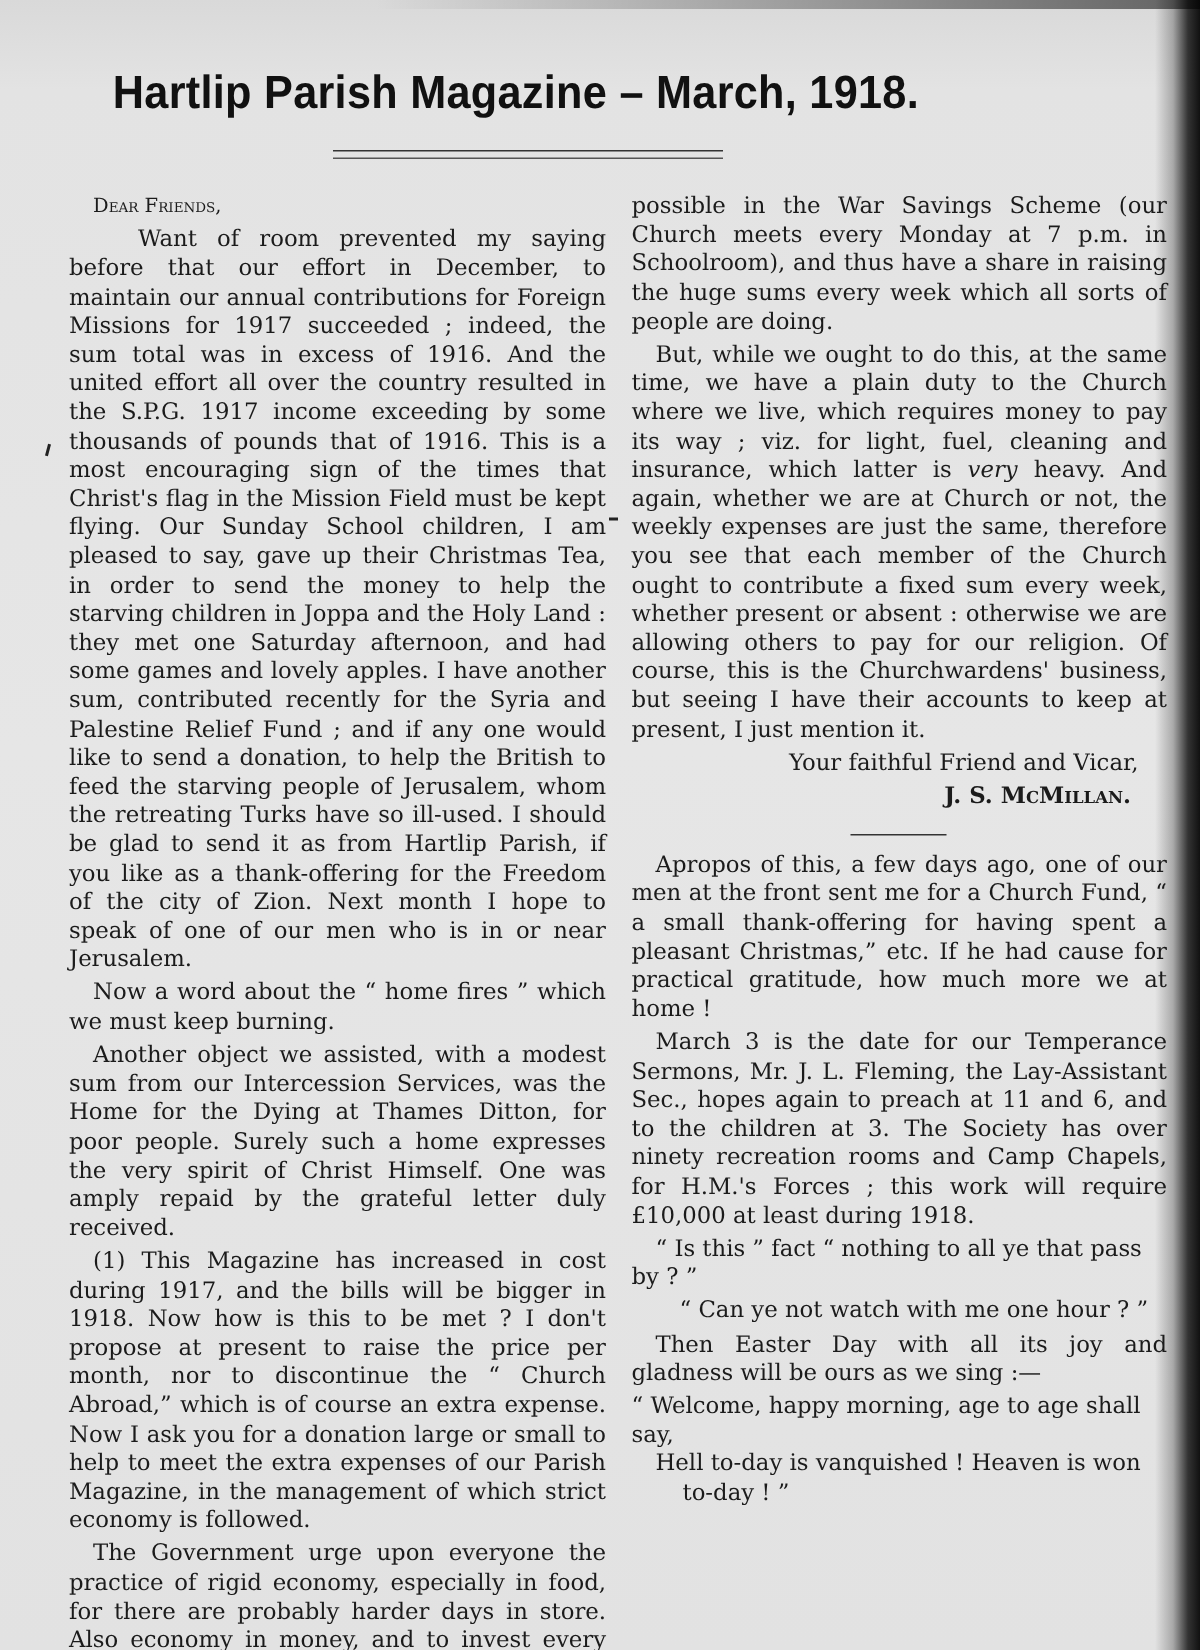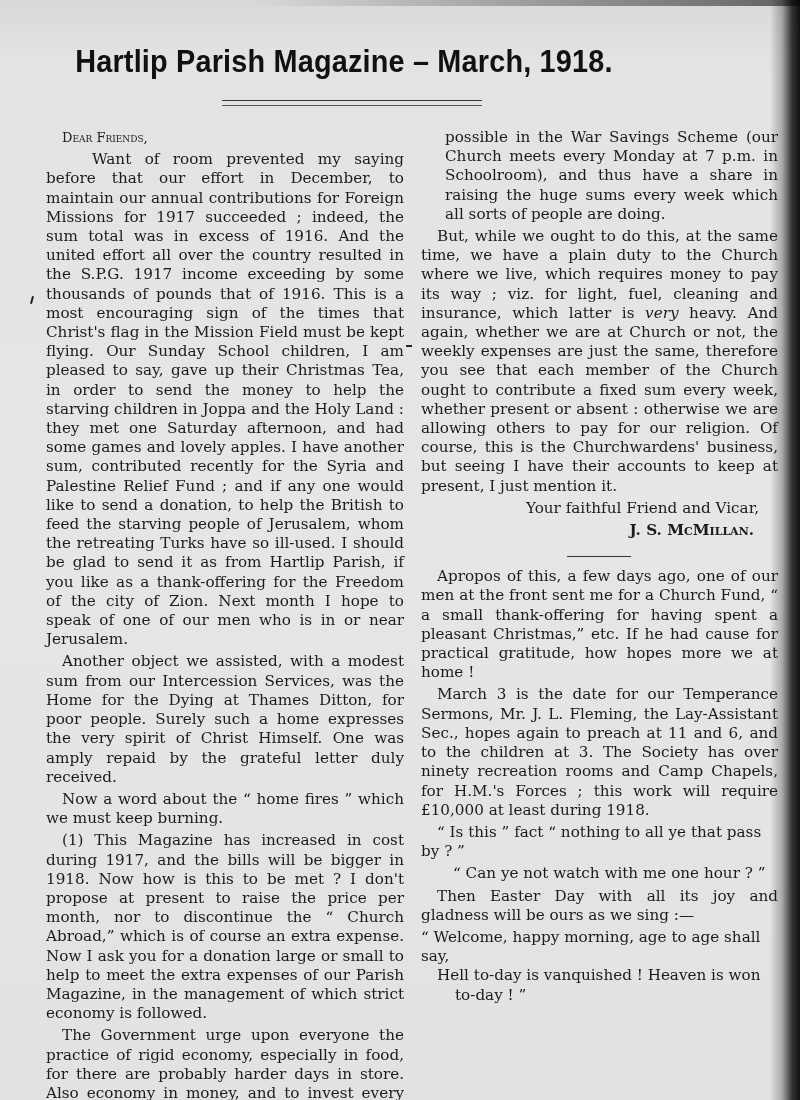--- a/index.html
+++ b/index.html
@@ -59,21 +59,21 @@
       line-height: 19.2px;
       text-align: justify;
       color: #1b1b1b;
     }
     .col-left { left: 46px; width: 358px; }
     .col-right { left: 421px; width: 357px; }
     .col p {
       margin: 0 0 3px 0;
       text-indent: 16px;
     }
-    .col p.noindent { text-indent: 0; margin-left: 24px; }
+    .col p.noindent { text-indent: 0; }
     .salutation {
       font-variant: small-caps;
       margin: 0 0 2px 14px;
       text-indent: 0;
       font-size: 13px;
     }
     .col p.first-para { text-indent: 46px; }
     .signoff {
       text-align: center;
       padding-left: 70px;
@@ -126,35 +126,35 @@
     <span class="masthead-title">Hartlip Parish Magazine – March, 1918.</span>
   </div>
   <div class="masthead-rule"></div>
 
   <div class="margin-mark"></div>
   <div class="margin-dash"></div>
 
   <div class="col col-left">
     <p class="salutation">Dear Friends,</p>
     <p class="first-para">Want of room prevented my saying before that our effort in December, to maintain our annual contributions for Foreign Missions for 1917 succeeded ; indeed, the sum total was in excess of 1916. And the united effort all over the country resulted in the S.P.G. 1917 income exceeding by some thousands of pounds that of 1916. This is a most encouraging sign of the times that Christ's flag in the Mission Field must be kept flying. Our Sunday School children, I am pleased to say, gave up their Christmas Tea, in order to send the money to help the starving children in Joppa and the Holy Land : they met one Saturday afternoon, and had some games and lovely apples. I have another sum, contributed recently for the Syria and Palestine Relief Fund ; and if any one would like to send a donation, to help the British to feed the starving people of Jerusalem, whom the retreating Turks have so ill-used. I should be glad to send it as from Hartlip Parish, if you like as a thank-offering for the Freedom of the city of Zion. Next month I hope to speak of one of our men who is in or near Jerusalem.</p>
+    <p>Now a word about the “ home fires ” which we must keep burning.</p>
     <p>Another object we assisted, with a modest sum from our Intercession Services, was the Home for the Dying at Thames Ditton, for poor people. Surely such a home expresses the very spirit of Christ Himself. One was amply repaid by the grateful letter duly received.</p>
-    <p>Now a word about the “ home fires ” which we must keep burning.</p>
     <p>(1) This Magazine has increased in cost during 1917, and the bills will be bigger in 1918. Now how is this to be met ? I don't propose at present to raise the price per month, nor to discontinue the “ Church Abroad,” which is of course an extra expense. Now I ask you for a donation large or small to help to meet the extra expenses of our Parish Magazine, in the management of which strict economy is followed.</p>
     <p>The Government urge upon everyone the practice of rigid economy, especially in food, for there are probably harder days in store. Also economy in money, and to invest every sixpence</p>
   </div>
 
   <div class="col col-right">
     <p class="noindent">possible in the War Savings Scheme (our Church meets every Monday at 7 p.m. in Schoolroom), and thus have a share in raising the huge sums every week which all sorts of people are doing.</p>
     <p><span>But, while we ought to do this, at the same time, we have a plain duty to the Church where we live, which requires money to pay its way ; viz. for light, fuel, cleaning and insurance, which latter is </span><em>very</em><span> heavy. And again, whether we are at Church or not, the weekly expenses are just the same, therefore you see that each member of the Church ought to contribute a fixed sum every week, whether present or absent : otherwise we are allowing others to pay for our religion. Of course, this is the Churchwardens' business, but seeing I have their accounts to keep at present, I just mention it.</span></p>
     <p class="signoff">Your faithful Friend and Vicar,</p>
     <p class="signature">J. S. McMillan.</p>
 
     <div class="section-rule"></div>
 
-    <p>Apropos of this, a few days ago, one of our men at the front sent me for a Church Fund, “ a small thank-offering for having spent a pleasant Christmas,” etc. If he had cause for practical gratitude, how hopes more we at home !</p>
+    <p>Apropos of this, a few days ago, one of our men at the front sent me for a Church Fund, “ a small thank-offering for having spent a pleasant Christmas,” etc. If he had cause for practical gratitude, how much more we at home !</p>
     <p>March 3 is the date for our Temperance Sermons, Mr. J. L. Fleming, the Lay-Assistant Sec., hopes again to preach at 11 and 6, and to the children at 3. The Society has over ninety recreation rooms and Camp Chapels, for H.M.'s Forces ; this work will require £10,000 at least during 1918.</p>
     <p class="quote-line">“ Is this ” fact “ nothing to all ye that pass by ? ”</p>
     <p class="quote-line indent">“ Can ye not watch with me one hour ? ”</p>
     <p>Then Easter Day with all its joy and gladness will be ours as we sing :—</p>
     <div class="hymn">
       <div>“ Welcome, happy morning, age to age shall say,</div>
       <div class="l2">Hell to-day is vanquished ! Heaven is won</div>
       <div class="l3">to-day ! ”</div>
     </div>
 

